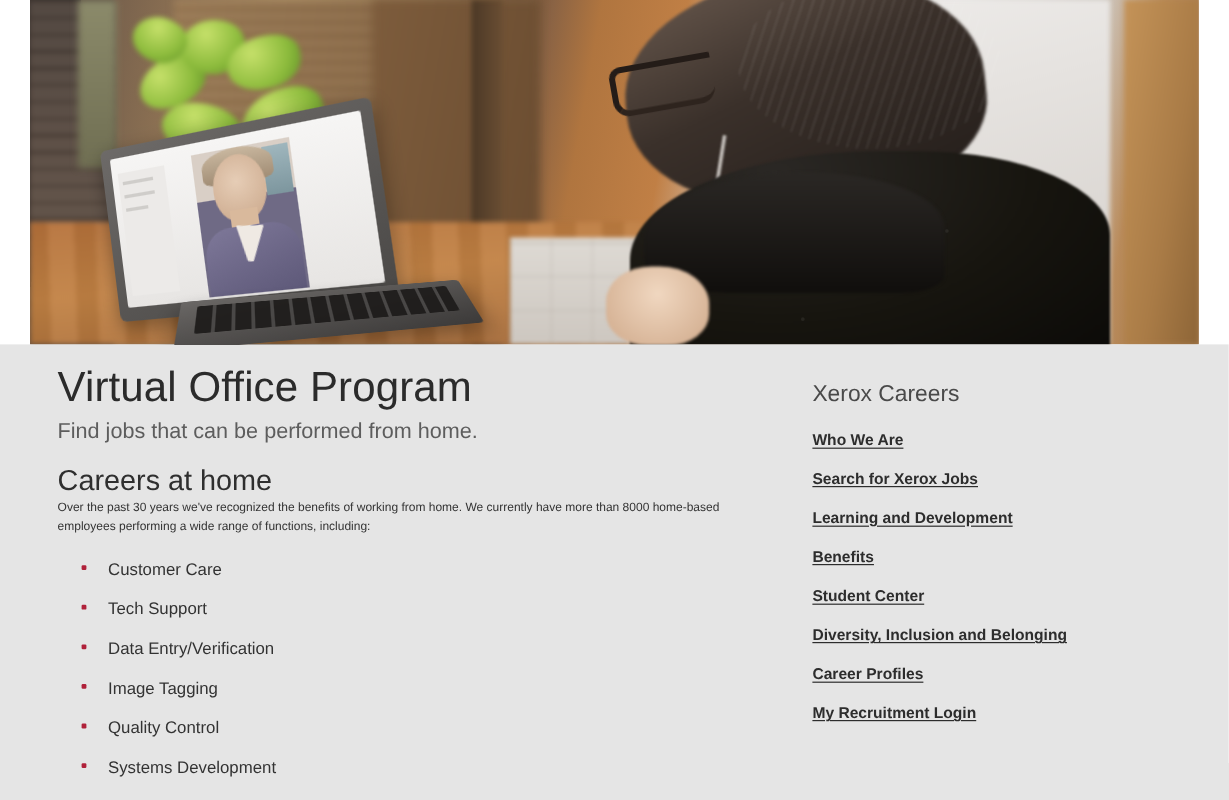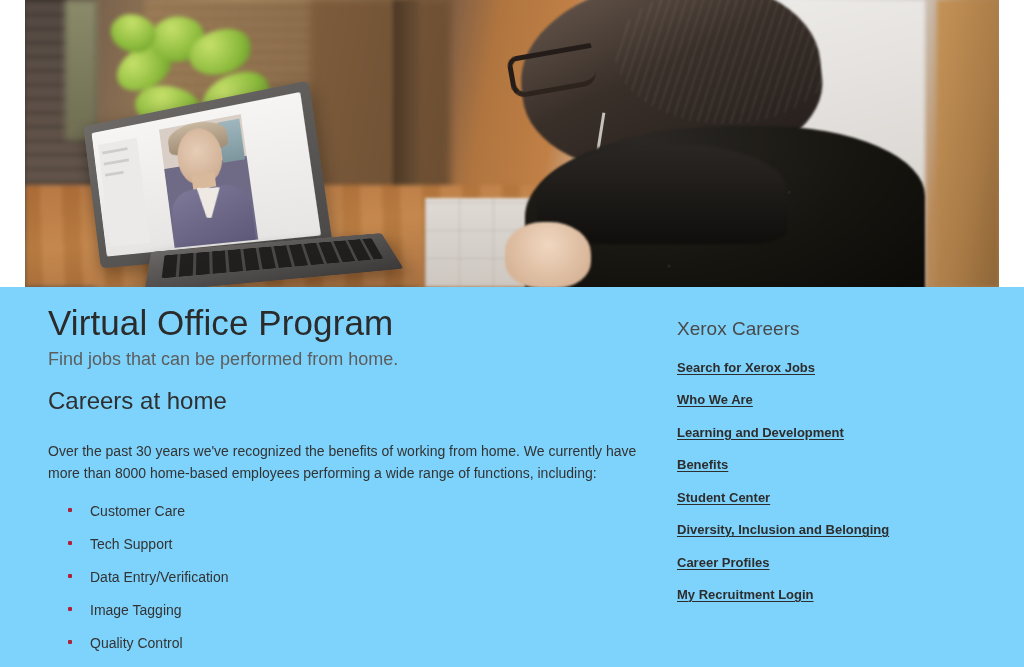--- a/index.html
+++ b/index.html
@@ -260,21 +260,21 @@
     position:absolute; left:98px; top:118px; width:3px; height:120px;
     background: rgba(245,242,238,.75);
     transform: rotate(9deg);
     filter: blur(.7px);
   }
 
   
   .content {
     position: absolute;
     left: 0; top: 287px; right: 0; bottom: 0;
-    background: #7dd3fc;
+    background: #e5e5e5;
   }
   .col-main {
     position: absolute;
     left: 48px; top: 0; width: 600px;
   }
   .col-side {
     position: absolute;
     left: 677px; top: 12px; width: 320px;
   }
 
@@ -295,22 +295,22 @@
     line-height: 1.3;
   }
   .section-title {
     margin: 14px 0 0 0;
     font-size: 24px;
     font-weight: 300;
     color: #2f2f2f;
     line-height: 1.25;
   }
   .body-text {
-    margin: 24px 0 0 0;
-    font-size: 14px;
+    margin: 0 0 0 0;
+    font-size: 10px;
     line-height: 1.62;
     color: #333333;
     max-width: 598px;
   }
   .job-list {
     margin: 14px 0 0 0;
     padding: 0;
     list-style: none;
   }
   .job-list li {
@@ -456,24 +456,24 @@
         </li>
 
       </ul>
     </div>
 
     <div class="col-side">
       <h2 class="side-title">Xerox Careers</h2>
 
       <ul class="side-links">
         <li>
+          <a href="#">Who We Are</a>
+        </li>
+        <li>
           <a href="#">Search for Xerox Jobs</a>
-        </li>
-        <li>
-          <a href="#">Who We Are</a>
         </li>
         <li>
           <a href="#">Learning and Development</a>
         </li>
         <li>
           <a href="#">Benefits</a>
         </li>
         <li>
           <a href="#">Student Center</a>
         </li>

